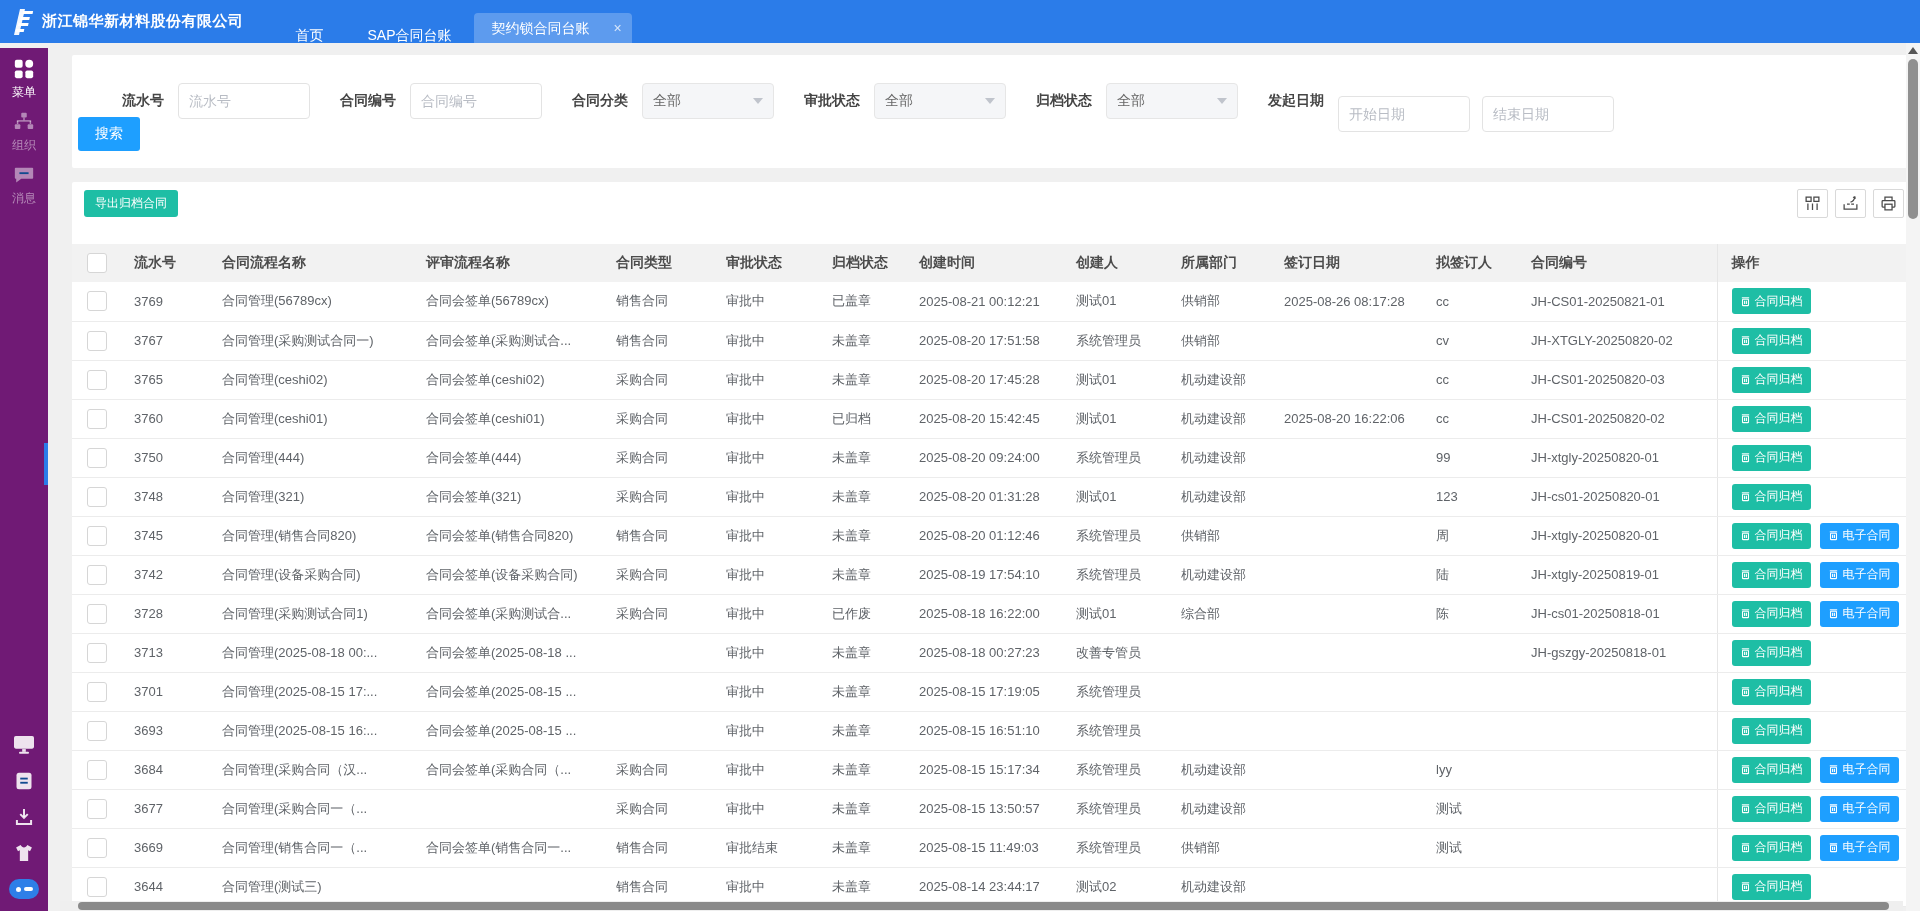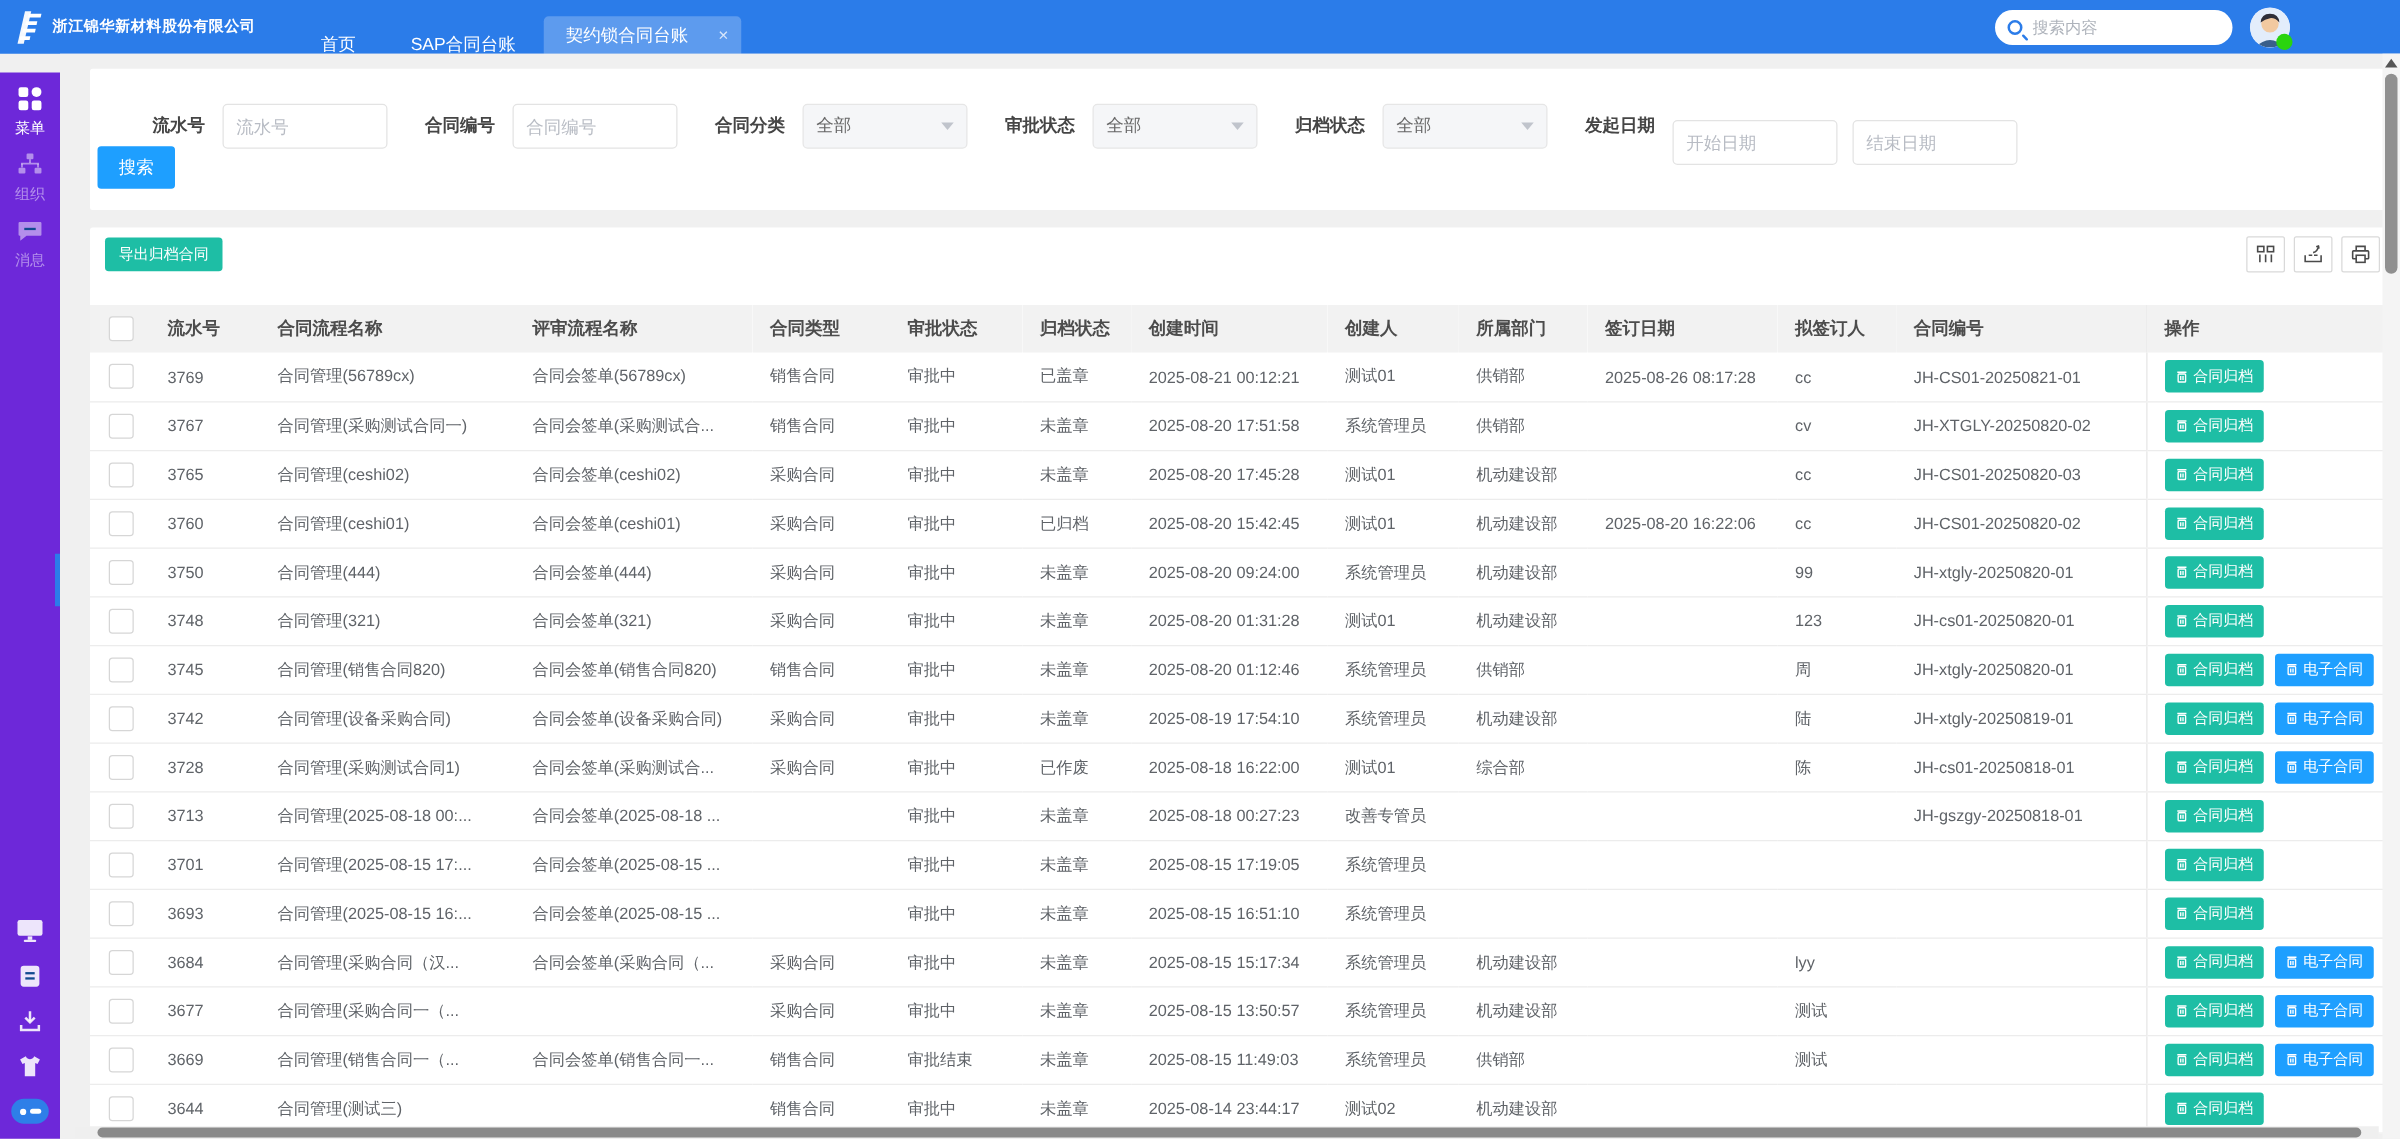--- a/index.html
+++ b/index.html
@@ -1,37 +1,37 @@
 <!DOCTYPE html>
 <html><head>
 <meta charset="utf-8">
 <style>
   * { margin:0; padding:0; box-sizing:border-box; }
   html,body { width:1920px; height:911px; overflow:hidden; font-family:"Liberation Sans","DejaVu Sans",sans-serif; background:#f0f0f0; }
 
   
   .topbar { position:absolute; left:0; top:0; width:1920px; height:43px; background:#2b7ce9; display:flex; align-items:center; color:#fff; }
   .logo { width:26px; height:30px; margin-left:10px; flex:0 0 auto; }
-  .company { font-size:12px; font-weight:bold; margin-left:6px; letter-spacing:.5px; white-space:nowrap; }
+  .company { font-size:15px; font-weight:bold; margin-left:6px; letter-spacing:.5px; white-space:nowrap; }
   .tabs { display:flex; align-items:flex-end; height:43px; margin-left:30px; }
   .tab { height:29px; line-height:43px; padding:0 22px; font-size:14px; color:#ffffff; cursor:pointer; white-space:nowrap; }
   .tab.active { height:30px; line-height:30px; background:rgba(255,255,255,.24); border-radius:4px 4px 0 0; display:flex; align-items:center; gap:24px; padding:0 10px 0 18px; color:#fff; }
   .tab-close { font-size:14px; color:rgba(255,255,255,.75); line-height:1; cursor:pointer; }
   .topbar-right { margin-left:auto; display:flex; align-items:center; margin-right:88px; }
   .search-pill { width:190px; height:28px; background:#fff; border-radius:14px; display:flex; align-items:center; padding:0 10px; }
   .mag { width:12px; height:12px; border:2px solid #2b7ce9; border-radius:50%; position:relative; flex:0 0 auto; }
   .mag::after { content:""; position:absolute; width:2px; height:6px; background:#2b7ce9; transform:rotate(-45deg); left:11px; top:9px; border-radius:1px; }
   .search-pill input { border:none; outline:none; font-size:13px; margin-left:8px; width:140px; color:#333; background:transparent; }
   .search-pill input::placeholder { color:#aeb3bb; }
   .avatar-wrap { position:relative; width:32px; height:32px; margin-left:14px; }
   .avatar { width:32px; height:32px; border-radius:50%; overflow:hidden; background:#dfeafd; }
   .status-dot { position:absolute; right:-2px; bottom:-2px; width:13px; height:13px; border-radius:50%; background:#2ad40e; }
 
   
-  .sidebar { position:absolute; left:0; top:58px; width:48px; bottom:0; background:#6d28d9; }
+  .sidebar { position:absolute; left:0; top:48px; width:48px; bottom:0; background:#701a75; }
   .side-item { width:48px; padding-top:10px; display:flex; flex-direction:column; align-items:center; gap:4px; cursor:pointer; color:rgba(255,255,255,.48); }
   .side-item.active { color:#fff; }
   .side-item .lbl { font-size:12px; }
   .side-item svg { display:block; }
   .side-bottom { position:absolute; left:0; bottom:12px; width:48px; display:flex; flex-direction:column; align-items:center; gap:16px; color:rgba(255,255,255,.88); }
   .pill-toggle { width:30px; height:20px; border-radius:10px; background:#2e7fe8; display:flex; align-items:center; justify-content:center; gap:3px; cursor:pointer; }
   .pill-toggle .dot { width:5px; height:5px; border-radius:50%; background:#fff; }
   .pill-toggle .bar { width:9px; height:4px; border-radius:2px; background:#fff; }
 
   .drawer-handle { position:absolute; left:44px; top:443px; width:14px; height:42px; background:#2b7ce9; border-radius:0 9px 9px 0; cursor:pointer; }
@@ -90,37 +90,20 @@
 
   <nav class="tabs">
     <div class="tab">首页</div>
     <div class="tab">SAP合同台账</div>
     <div class="tab active">
       <span>契约锁合同台账</span>
       <span class="tab-close">×</span>
     </div>
   </nav>
 
-  <div class="topbar-right">
-    <div class="search-pill">
-      <span class="mag"></span>
-      <input placeholder="搜索内容" style="">
-    </div>
-    <div class="avatar-wrap">
-      <div class="avatar">
-        <svg viewBox="0 0 32 32" width="32" height="32">
-          <circle cx="16" cy="16" r="16" fill="#e3edfb"></circle>
-          <path d="M4 32 Q16 20 28 32 Z" fill="#3a5f8a"></path>
-          <circle cx="16" cy="13" r="7" fill="#f2c9a0"></circle>
-          <path d="M8.5 12 Q9 5 16 5 Q23 5 23.5 12 Q20 8 16 8.5 Q12 9 8.5 12 Z" fill="#2e2e38"></path>
-        </svg>
-      </div>
-      <span class="status-dot"></span>
-    </div>
-  </div>
 </header>
 
 <aside class="sidebar">
   <div class="side-item active">
     <svg width="22" height="22" viewBox="0 0 24 24" fill="currentColor">
       <rect x="2" y="2" width="8.5" height="8.5" rx="2"></rect>
       <circle cx="17.7" cy="6.2" r="4.3"></circle>
       <rect x="2" y="13.5" width="8.5" height="8.5" rx="2"></rect>
       <rect x="13.5" y="13.5" width="8.5" height="8.5" rx="2"></rect>
     </svg>

